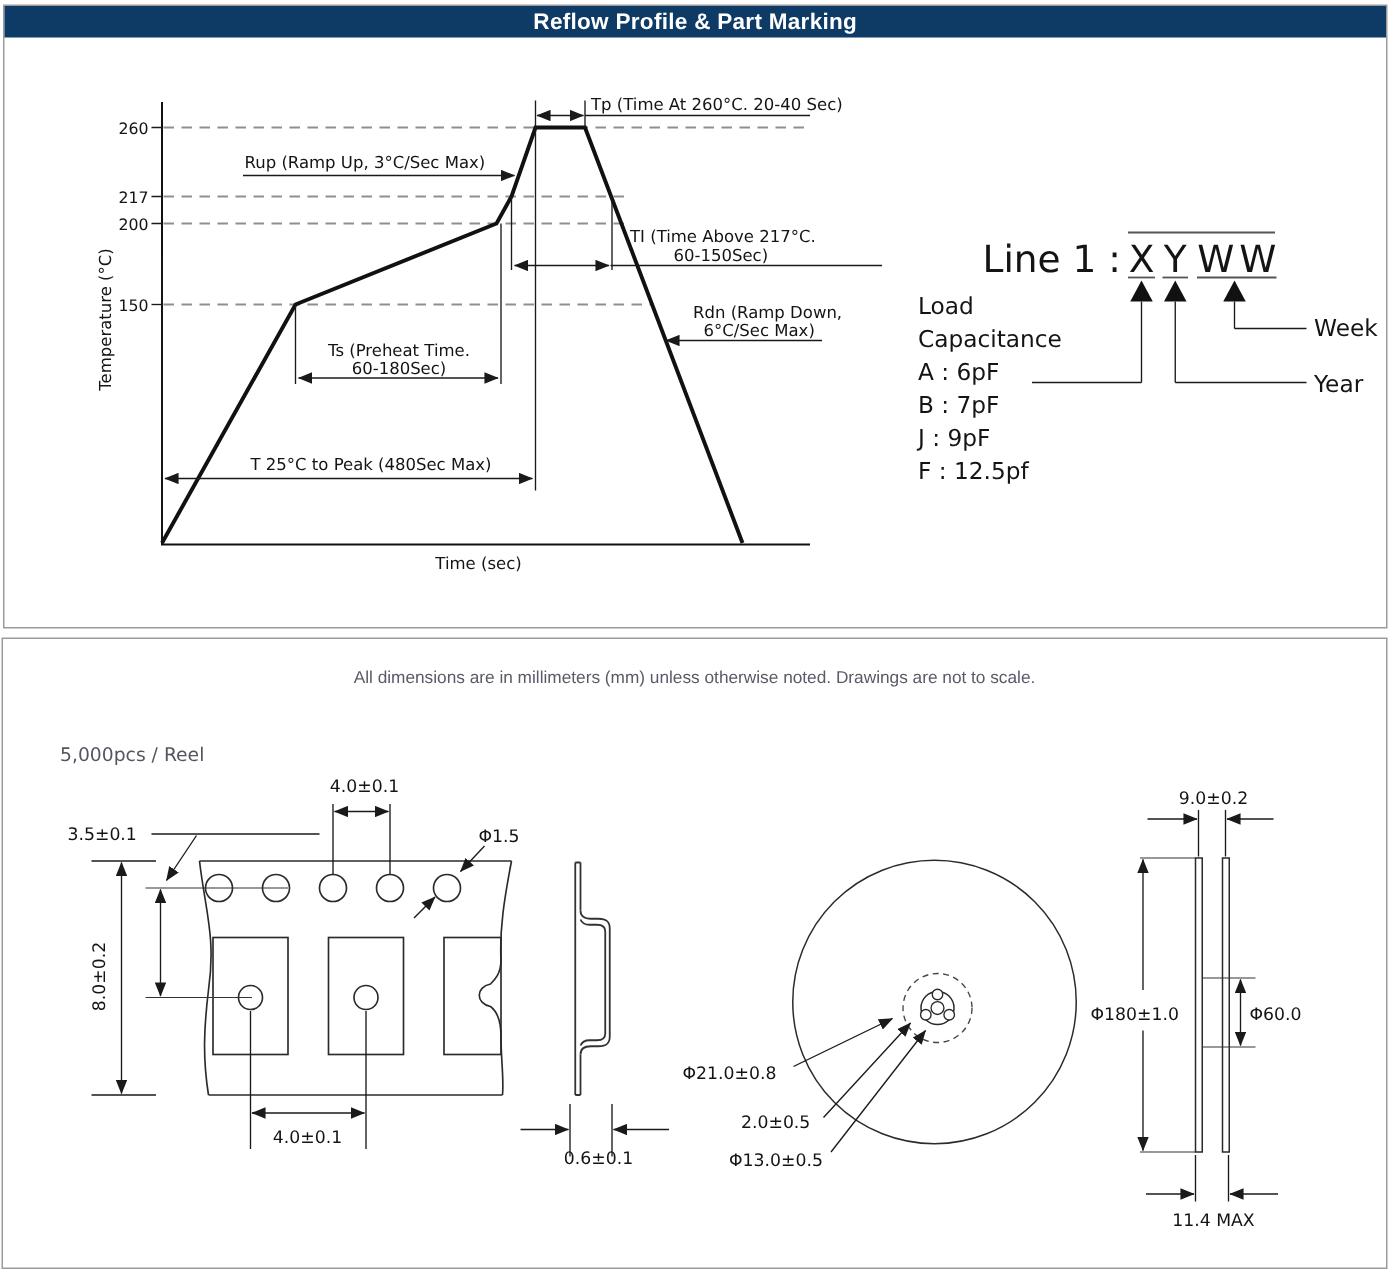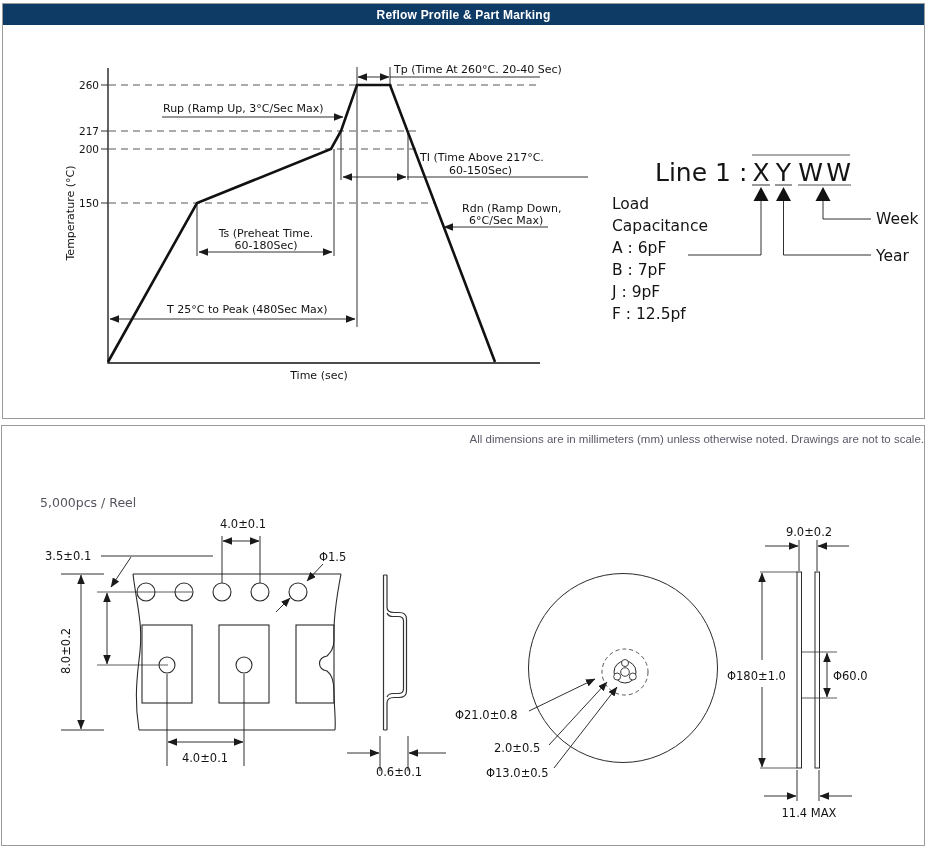--- a/index.html
+++ b/index.html
@@ -4,24 +4,24 @@
 <style>
   html,body{margin:0;padding:0;}
   body{
     width:927px;height:847px;position:relative;background:#ffffff;
     font-family:"Liberation Sans",sans-serif;overflow:hidden;
   }
   .panel{position:absolute;background:#fff;border:1.5px solid #9b9b9b;box-sizing:border-box;}
   #panel-reflow{left:2px;top:3px;width:923px;height:416px;}
   #panel-tape{left:1px;top:425px;width:924px;height:421px;}
   .panel-header{
-    height:21px;background:#0e3a66;color:#ffffff;font-weight:bold;font-size:12px;
+    height:21px;background:#0e3a66;color:#ffffff;font-weight:bold;font-size:15px;
     display:flex;align-items:center;justify-content:center;letter-spacing:.2px;
   }
-  .note{ text-align:right;color:#5a5a68;font-size:11.5px;margin-top:7px; }
+  .note{ text-align:center;color:#5a5a68;font-size:11.5px;margin-top:20px; }
   svg.layer{position:absolute;left:0;top:0;}
   svg text{fill:#141414;font-family:"DejaVu Sans",sans-serif;}
   .t-ann{font-size:11px;}
   .t-tick{font-size:10.5px;}
   .t-axis{font-size:11px;}
   .t-dim{font-size:11.5px;}
   .t-big{font-size:25px;}
   .t-leg{font-size:15.5px;}
   .t-qty{font-size:12.5px;fill:#555560;}
   .ln{stroke:#1a1a1a;stroke-width:0.9;fill:none;}

